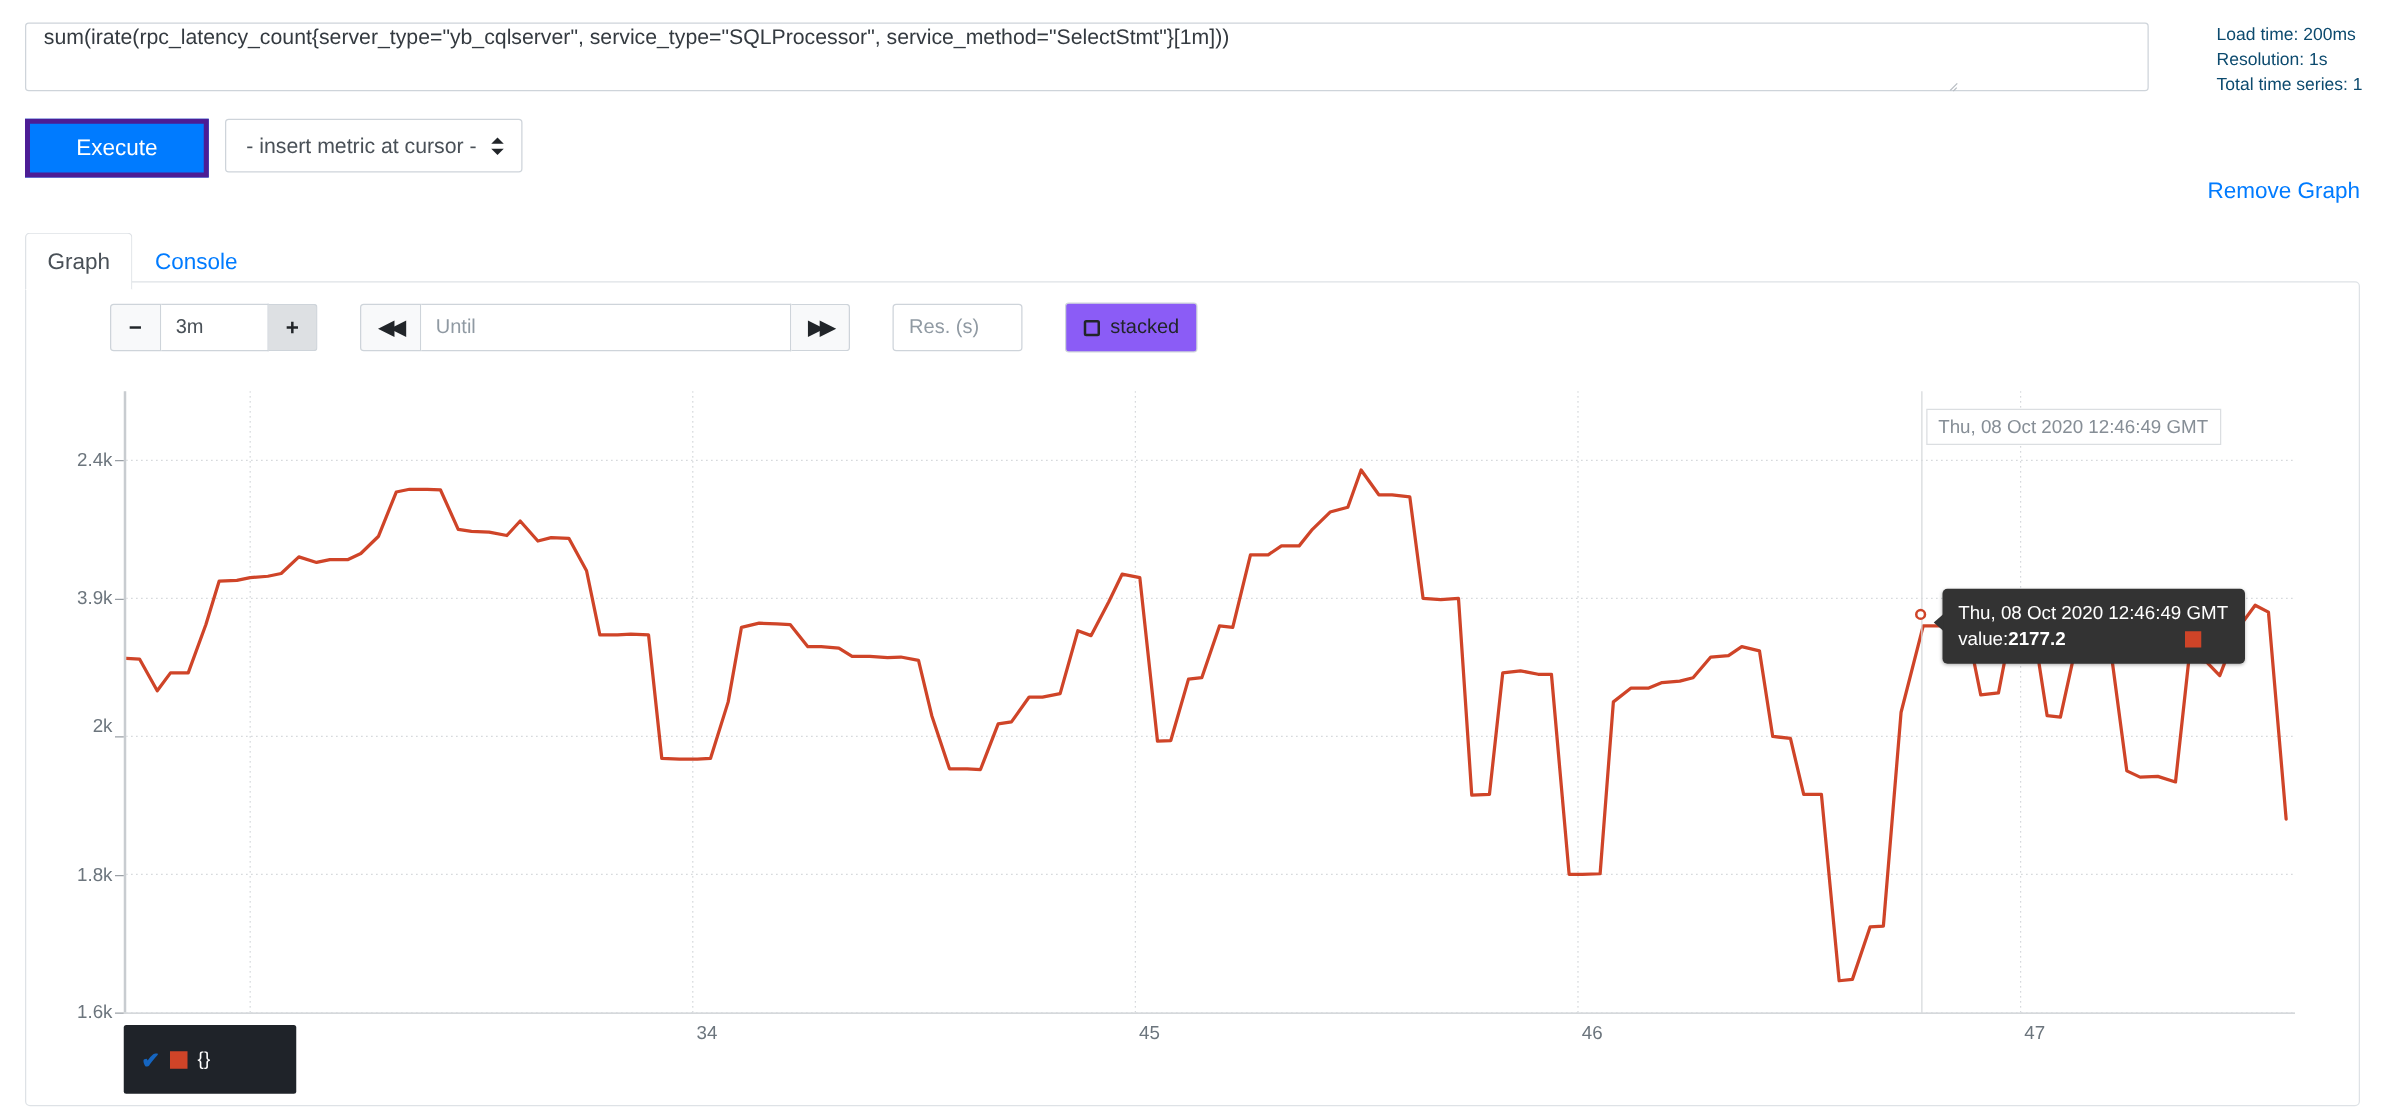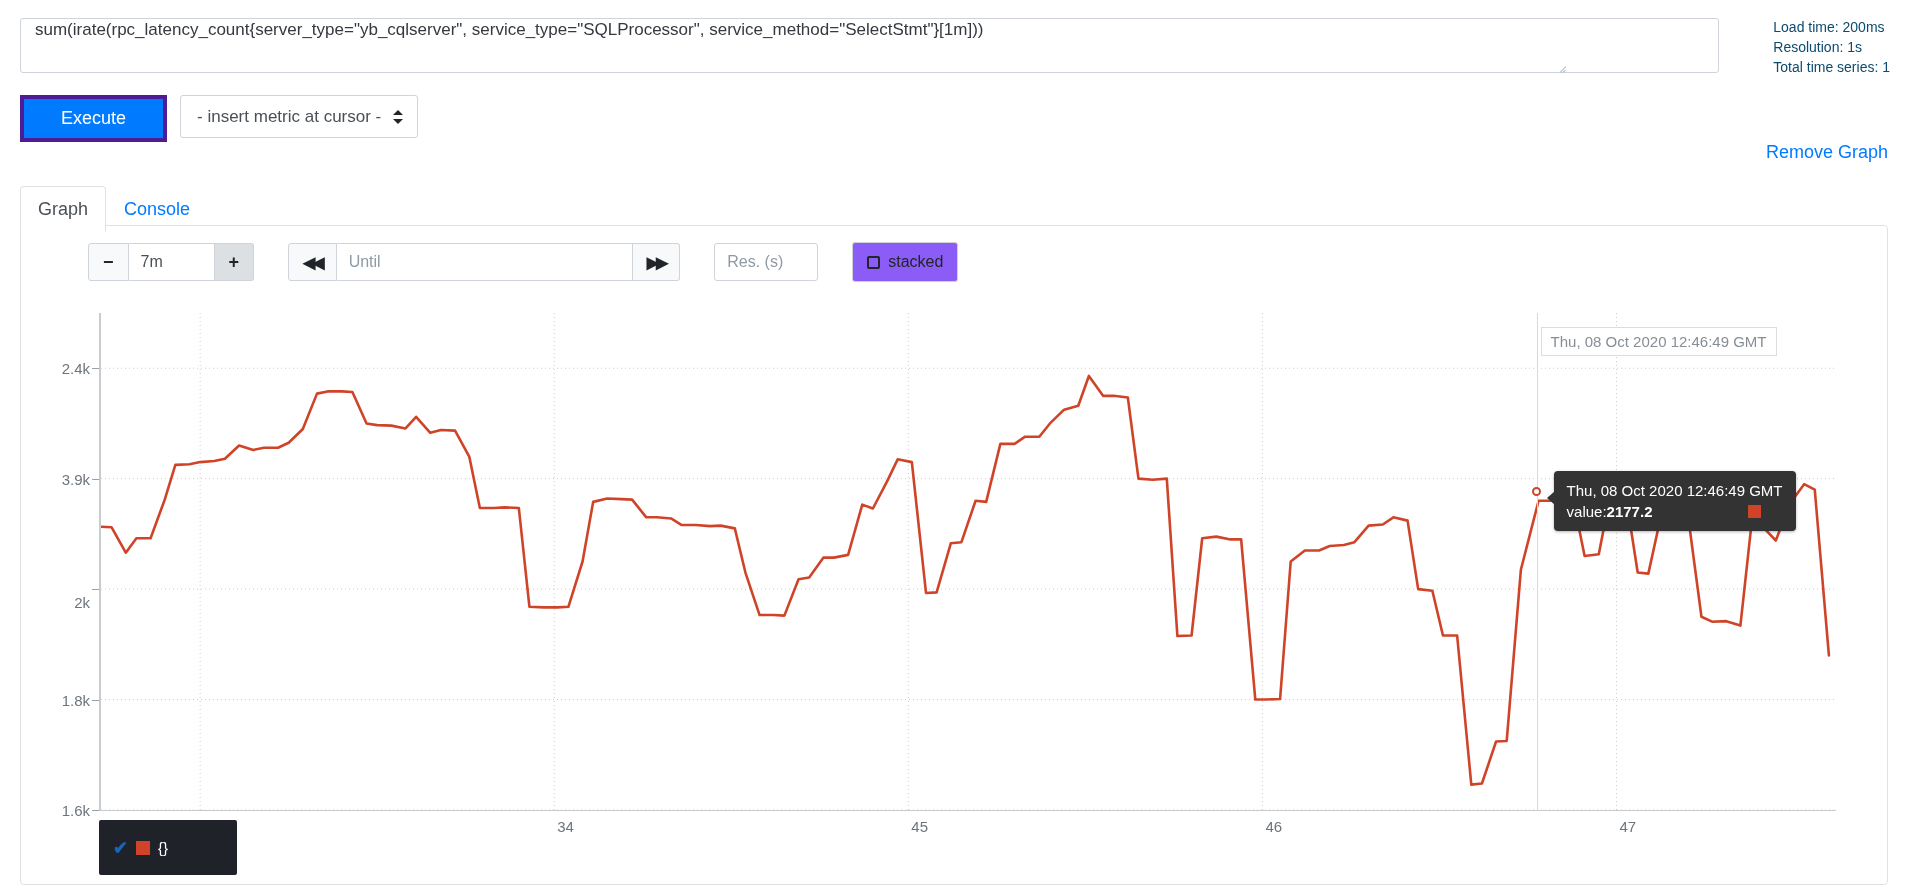--- a/index.html
+++ b/index.html
@@ -360,21 +360,21 @@
 
   <div class="tabs">
     <div class="tab active">Graph</div>
     <div class="tab inactive">Console</div>
   </div>
   <div class="tab-panel"></div>
 
   <div class="controls">
     <div class="grp">
       <div class="ctl btn">−</div>
-      <div class="ctl range-input">7m</div>
+      <div class="ctl range-input">3m</div>
       <div class="ctl btn pressed">+</div>
     </div>
 
     <div class="grp">
       <div class="ctl btn">
         <span class="arrow-ico">◀◀</span>
       </div>
       <div class="ctl until-input">Until</div>
       <div class="ctl btn">
         <span class="arrow-ico">▶▶</span>
@@ -404,21 +404,21 @@
           <line x1="1515.4693877551028" y1="0" x2="1515.4693877551028" y2="497" stroke="#c9cdd1" stroke-width="1" stroke-dasharray="1,3"></line>
           <polyline points="0.00,213.71 10.62,214.26 24.79,239.66 35.41,225.31 49.57,225.31 63.73,186.65 74.36,151.86 88.52,151.31 99.14,149.10 113.31,148.00 123.93,145.79 138.09,132.53 152.26,136.95 162.88,134.74 177.04,134.74 187.66,129.77 201.83,115.97 215.99,80.62 226.61,78.42 240.78,78.42 251.40,78.97 265.56,110.44 276.18,112.10 290.35,112.65 304.51,115.41 315.13,103.82 329.30,119.83 339.92,117.07 354.08,117.62 368.24,143.58 378.87,194.93 393.03,194.93 403.65,194.38 417.82,194.93 428.44,293.78 442.60,294.33 456.77,294.33 467.39,293.78 481.55,248.50 492.17,188.86 506.34,185.55 520.50,186.10 531.12,186.65 545.29,204.32 555.91,204.32 570.07,205.43 580.69,212.05 594.86,212.05 609.02,213.16 619.64,212.61 633.81,215.37 644.43,259.54 658.59,302.07 672.76,302.07 683.38,302.62 697.54,266.17 708.16,264.51 722.33,244.63 732.95,244.63 747.11,241.87 761.28,191.62 771.90,195.49 786.06,168.43 796.68,146.34 810.85,149.10 825.01,279.98 835.63,279.42 849.80,230.28 860.42,229.17 874.58,187.76 885.20,188.86 899.37,130.88 913.53,130.88 924.15,123.70 938.32,123.70 948.94,110.44 963.10,96.64 977.27,92.77 987.89,62.95 1002.05,82.83 1012.67,82.83 1026.84,84.49 1037.46,165.67 1051.62,166.77 1065.79,165.67 1076.41,323.05 1090.57,322.50 1101.19,225.31 1115.36,223.65 1129.52,226.41 1140.14,226.41 1154.31,386.56 1164.93,386.56 1179.09,386.00 1189.71,248.50 1203.88,237.46 1218.04,237.46 1228.66,233.04 1242.83,231.93 1253.45,229.17 1267.61,212.61 1281.78,211.50 1292.40,204.32 1306.56,207.64 1317.18,276.11 1331.35,277.77 1341.97,322.50 1356.13,322.50 1370.30,471.60 1380.92,470.49 1395.08,428.52 1405.70,427.97 1419.87,256.78 1437.57,187.76 1448.19,187.76 1458.82,187.76 1472.98,190.52 1483.60,242.98 1497.77,241.32 1511.93,168.43 1522.55,168.43 1536.71,259.54 1547.34,260.65 1561.50,196.04 1575.66,197.14 1586.29,197.14 1600.45,303.72 1611.07,308.69 1625.23,308.14 1639.40,312.56 1650.02,215.37 1664.18,216.47 1674.81,227.52 1688.97,190.52 1703.13,171.19 1713.76,176.71 1727.92,342.38" fill="none" stroke="#cf4428" stroke-width="2.6" stroke-linejoin="round" stroke-linecap="round"></polyline>
         </svg>
     </div>
     <div class="plot-frame-bottom"></div>
     <div class="ytick-wrap" id="ytick-wrap">
         <div class="ytick" style="top: 497px;">1.6k</div>
         <div class="ytick-dash" style="top: 497px;"></div>
         <div class="ytick" style="top: 386.556px;">1.8k</div>
         <div class="ytick-dash" style="top: 386.556px;"></div>
-        <div class="ytick" style="top: 289px; margin-left: 10px;">2k</div>
+        <div class="ytick" style="top: 268px; margin-left: 10px;">2k</div>
         <div class="ytick-dash" style="top: 276.111px;"></div>
         <div class="ytick" style="top: 165.667px;">3.9k</div>
         <div class="ytick-dash" style="top: 165.667px;"></div>
         <div class="ytick" style="top: 55.2222px;">2.4k</div>
         <div class="ytick-dash" style="top: 55.2222px;"></div>
       </div>
     <div id="xtick-wrap">
         <div class="xtick" style="left: 104.143px;">43</div>
         <div class="xtick" style="left: 458.224px;">34</div>
         <div class="xtick" style="left: 812.306px;">45</div>

